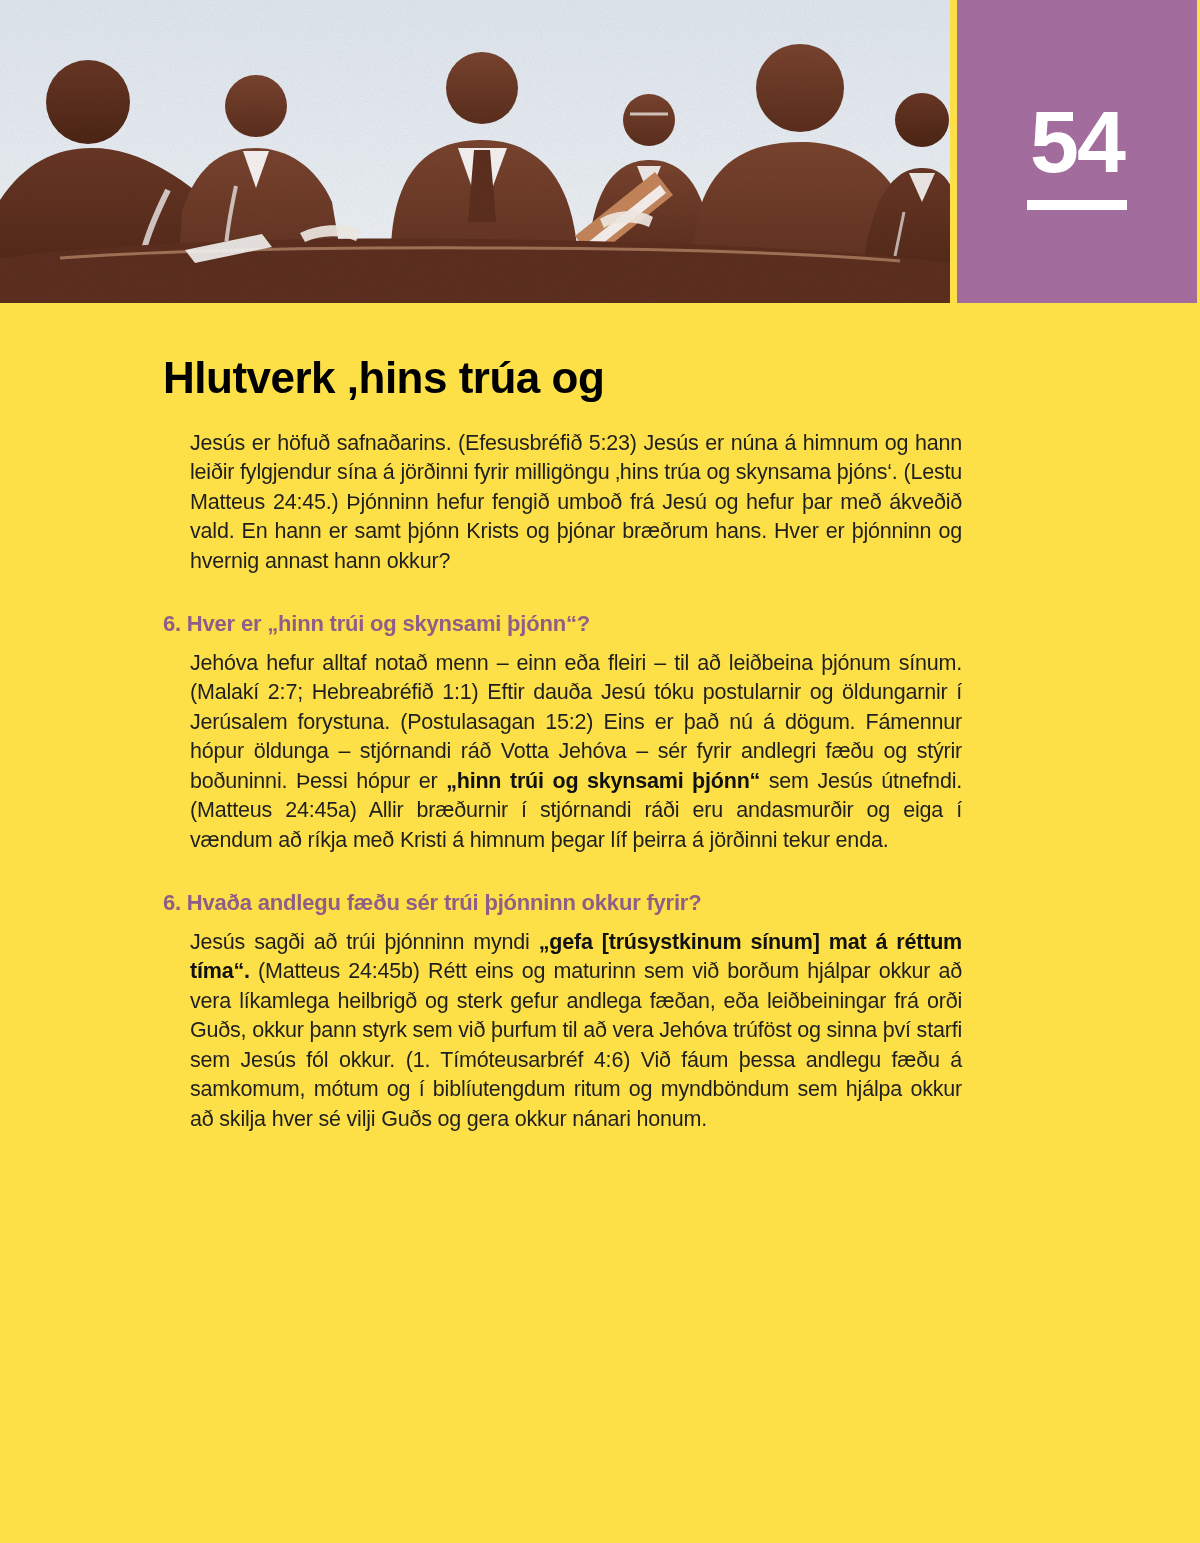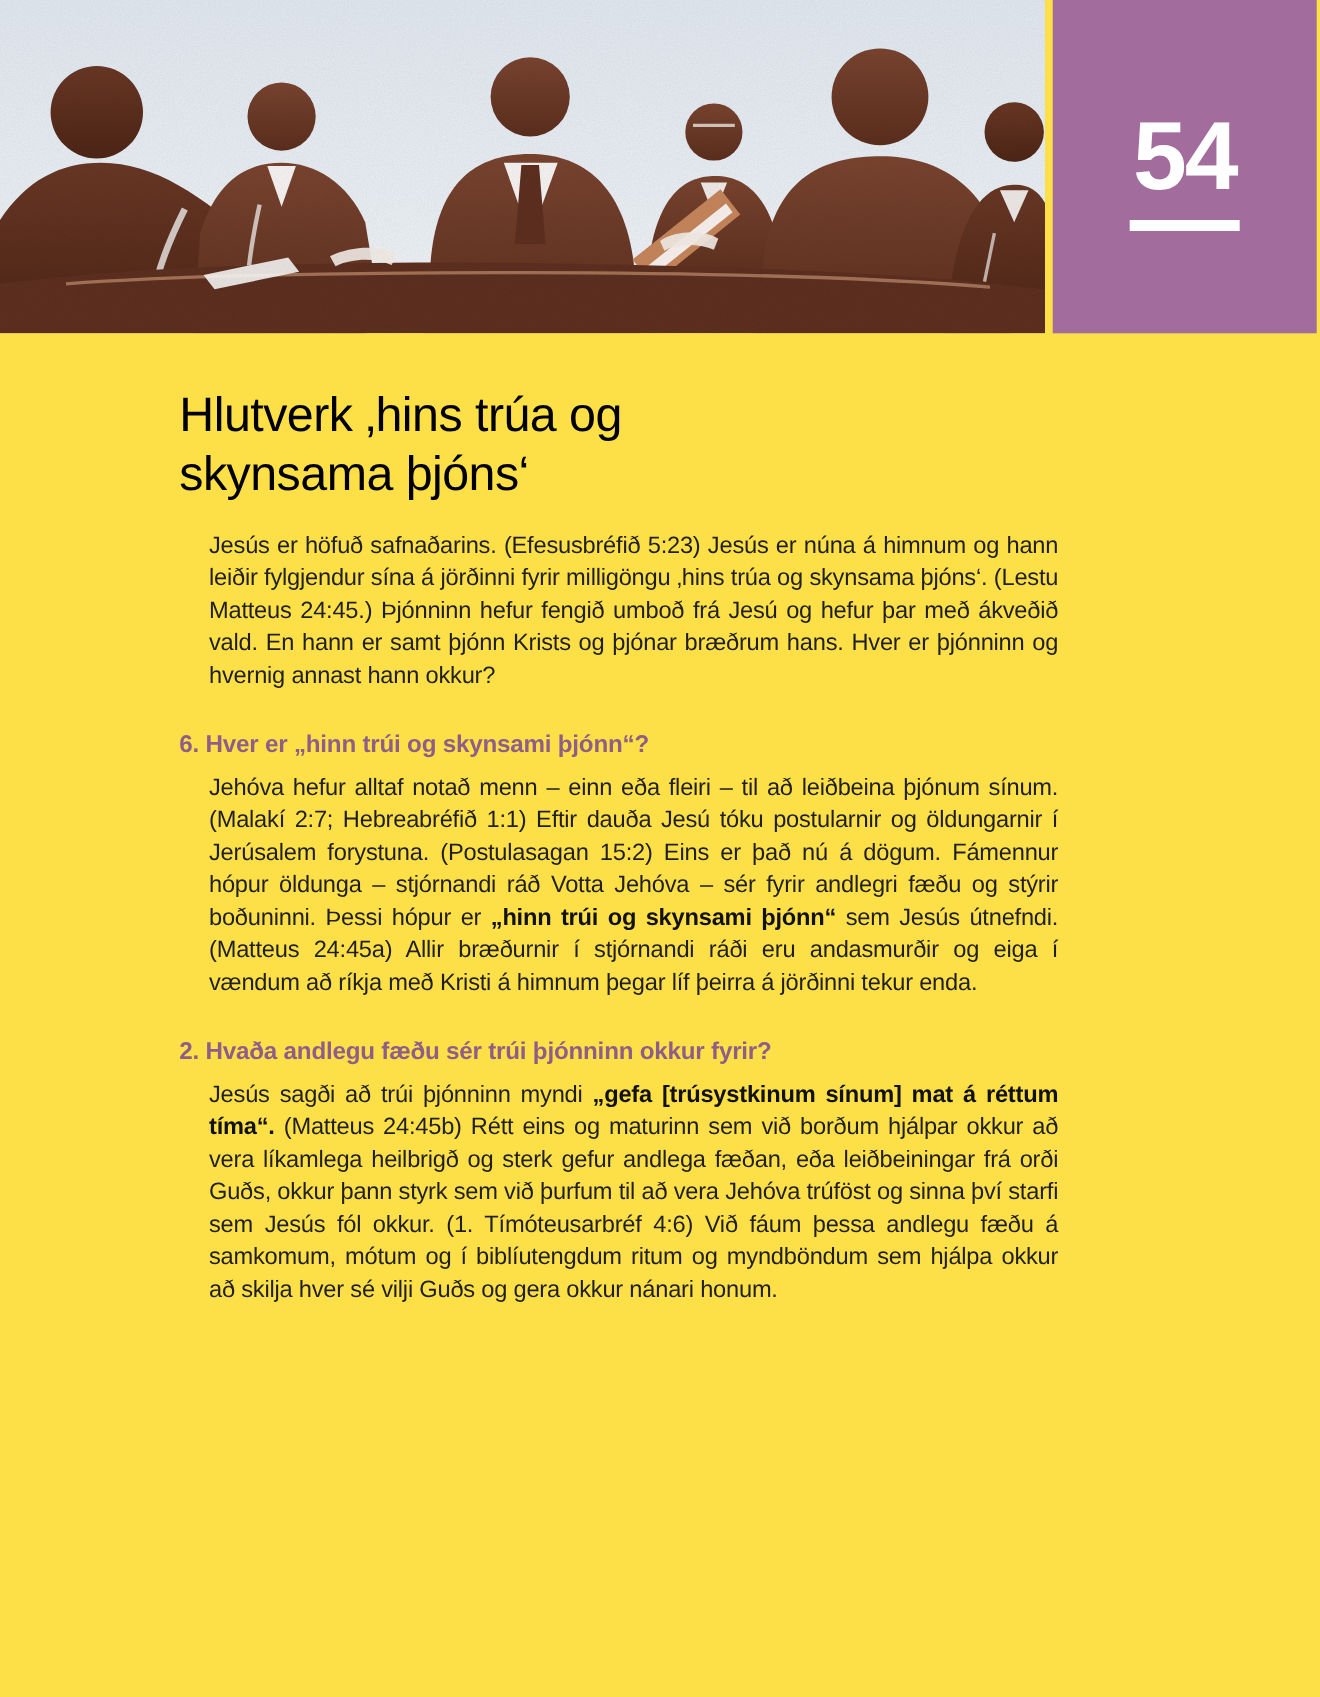--- a/index.html
+++ b/index.html
@@ -24,21 +24,21 @@
     letter-spacing:-2px;margin-top:4px;
   }
   .lesson-underline{
     width:100px;height:10px;background:#ffffff;margin-top:14px;
   }
 
   
   main{position:absolute;left:163px;top:303px;width:799px;}
   h1{
     margin:49px 0 0 0;color:#000;
-    font-size:44px;line-height:1.2;font-weight:400;letter-spacing:-0.5px;
+    font-size:44px;line-height:1.2;font-weight:700;letter-spacing:-0.5px;
   }
   p{
     margin:24px 17px 0 27px;width:772px;
     font-size:21.5px;line-height:29.5px;color:#1f1f1f;
     text-align:justify;letter-spacing:-0.2px;
   }
   p strong{font-weight:700;color:#111;}
   h2{
     margin:34px 0 0 0;font-size:22px;line-height:1.25;font-weight:700;
     letter-spacing:-0.2px;
@@ -128,24 +128,24 @@
       <rect x="0" y="0" width="950" height="303" filter="url(#noise)" opacity="0.35"></rect>
     </svg>
   </div>
 
   <div class="lesson-badge" style="background:#a26c9c;">
     <div class="lesson-number">54</div>
     <div class="lesson-underline"></div>
   </div>
 
   <main>
-    <h1><span>Hlutverk ‚hins trúa og</span><br><span>skynsama þjóns‘</span></h1>
+    <h1><span>Hlutverk ‚hins trúa og</span><br></h1>
 
     <p>Jesús er höfuð safnaðarins. (Efesusbréfið 5:23) Jesús er núna á himnum og hann leiðir fylgjendur sína á jörðinni fyrir milligöngu ‚hins trúa og skynsama þjóns‘. (Lestu Matteus 24:45.) Þjónninn hefur fengið umboð frá Jesú og hefur þar með ákveðið vald. En hann er samt þjónn Krists og þjónar bræðrum hans. Hver er þjónninn og hvernig annast hann okkur?</p>
 
     <h2 class="q1">6. Hver er „hinn trúi og skynsami þjónn“?</h2>
     <p class="after-h"><span>Jehóva hefur alltaf notað menn – einn eða fleiri – til að leiðbeina þjónum sínum. (Malakí 2:7; Hebreabréfið 1:1) Eftir dauða Jesú tóku postularnir og öldungarnir í Jerúsalem forystuna. (Postulasagan 15:2) Eins er það nú á dögum. Fámennur hópur öldunga – stjórnandi ráð Votta Jehóva – sér fyrir andlegri fæðu og stýrir boðuninni. Þessi hópur er </span><strong>„hinn trúi og skynsami þjónn“</strong><span> sem Jesús útnefndi. (Matteus 24:45a) Allir bræðurnir í stjórnandi ráði eru andasmurðir og eiga í vændum að ríkja með Kristi á himnum þegar líf þeirra á jörðinni tekur enda.</span></p>
 
-    <h2 class="q2">2. Hvaða andlegu fæðu sér trúi þjónninn okkur fyrir?</h2>
+    <h2 class="q2">6. Hvaða andlegu fæðu sér trúi þjónninn okkur fyrir?</h2>
     <p class="after-h"><span>Jesús sagði að trúi þjónninn myndi </span><strong>„gefa [trúsystkinum sínum] mat á réttum tíma“.</strong><span> (Matteus 24:45b) Rétt eins og maturinn sem við borðum hjálpar okkur að vera líkamlega heilbrigð og sterk gefur andlega fæðan, eða leiðbeiningar frá orði Guðs, okkur þann styrk sem við þurfum til að vera Jehóva trúföst og sinna því starfi sem Jesús fól okkur. (1. Tímóteusarbréf 4:6) Við fáum þessa andlegu fæðu á samkomum, mótum og í biblíutengdum ritum og myndböndum sem hjálpa okkur að skilja hver sé vilji Guðs og gera okkur nánari honum.</span></p>
   </main>
 
 </div>
 
 </body></html>

